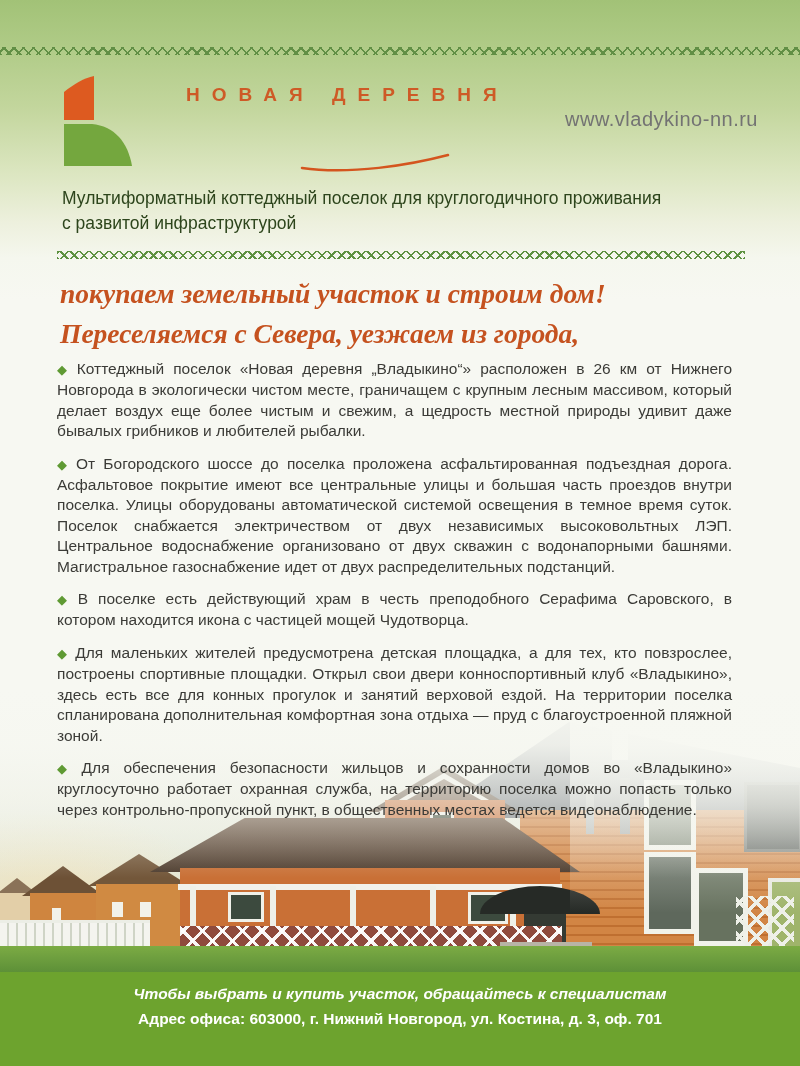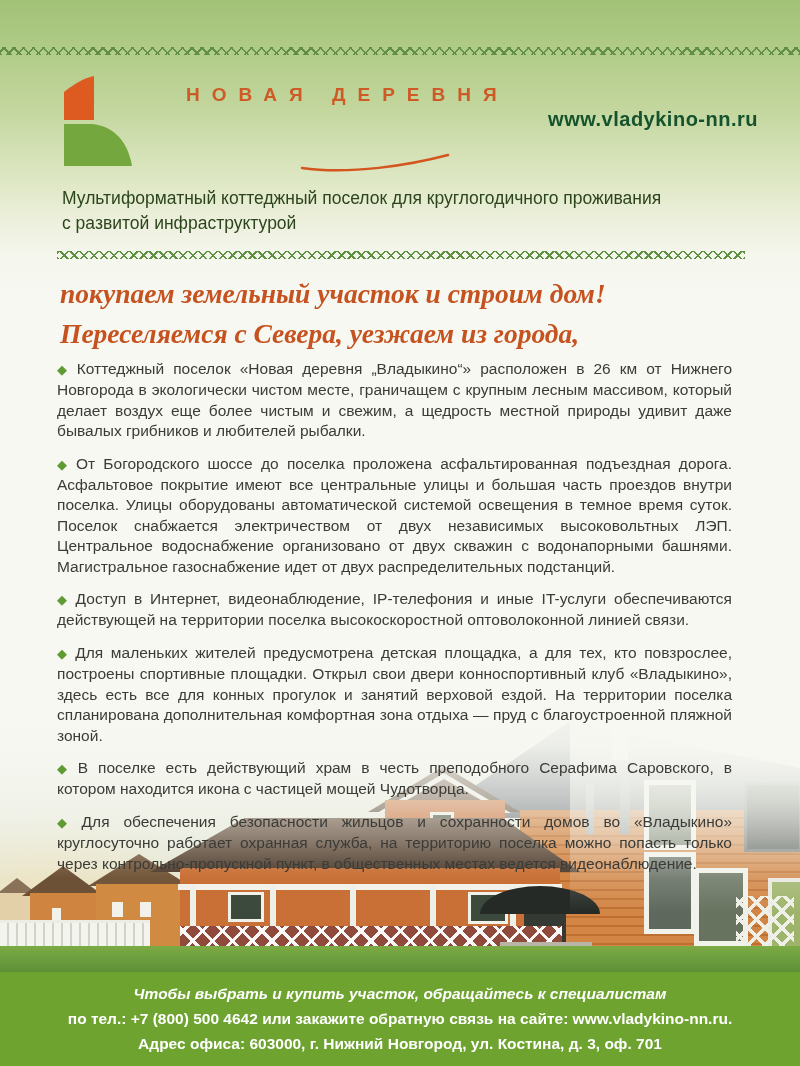--- a/index.html
+++ b/index.html
@@ -18,22 +18,22 @@
   .chain.mid{left:57px;width:688px;top:251px;
     background-image:
       repeating-linear-gradient(45deg,#5d9140 0 1.6px,transparent 1.6px 7px),
       repeating-linear-gradient(-45deg,#5d9140 0 1.6px,transparent 1.6px 7px);}
   .logo{position:absolute;left:56px;top:74px;}
   .brand-top{position:absolute;left:186px;top:84px;font-size:19px;font-weight:700;
     letter-spacing:12px;color:#ce5a26;white-space:nowrap;}
   .brand-main{position:absolute;left:180px;top:99px;font-size:54px;font-weight:400;
     letter-spacing:2px;color:#d4551e;line-height:1;white-space:nowrap;}
   .swoosh{position:absolute;left:300px;top:152px;}
-  .website{position:absolute;right:42px;top:108px;font-size:20px;font-weight:700;
-    color:#14532d;letter-spacing:0.5px;}
+  .website{position:absolute;right:42px;top:108px;font-size:20px;font-weight:400;
+    color:#737373;letter-spacing:0.5px;}
   .subtitle{position:absolute;left:62px;top:186px;font-size:17.5px;font-weight:400;
     color:#2d451c;line-height:1.4;}
   .headline{position:absolute;left:60px;top:274px;
     font-family:"Liberation Serif",serif;font-style:italic;font-weight:700;
     font-size:27.5px;color:#c5521f;line-height:1.44;}
   .body-copy{position:absolute;left:57px;top:359px;width:690px;z-index:5;
     font-size:15.5px;line-height:20.4px;color:#3b3b37;text-align:justify;}
   .body-copy p{margin:0 15px 12px 0;}
   .diamond{color:#5f9a33;font-size:13px;padding-right:5px;}
   
@@ -136,23 +136,22 @@
   <div class="chain mid"></div>
 
   <div class="headline">
     <div>покупаем земельный участок и строим дом!</div>
     <div>Переселяемся с Севера, уезжаем из города,</div>
   </div>
 
   <div class="body-copy">
     <p><span class="diamond">◆</span><span>Коттеджный поселок «Новая деревня „Владыкино“» расположен в 26 км от Нижнего Новгорода в экологически чистом месте, граничащем с крупным лесным массивом, который делает воздух еще более чистым и свежим, а щедрость местной природы удивит даже бывалых грибников и любителей рыбалки.</span></p>
     <p><span class="diamond">◆</span><span>От Богородского шоссе до поселка проложена асфальтированная подъездная дорога. Асфальтовое покрытие имеют все центральные улицы и большая часть проездов внутри поселка. Улицы оборудованы автоматической системой освещения в темное время суток. Поселок снабжается электричеством от двух независимых высоковольтных ЛЭП. Центральное водоснабжение организовано от двух скважин с водонапорными башнями. Магистральное газоснабжение идет от двух распределительных подстанций.</span></p>
-    <p><span class="diamond">◆</span><span>Доступ в Интернет, видеонаблюдение, IP-телефония и иные IT-услуги обеспечиваются действующей на территории поселка высокоскоростной оптоволоконной линией связи.</span></p>
+    <p><span class="diamond">◆</span><span>В поселке есть действующий храм в честь преподобного Серафима Саровского, в котором находится икона с частицей мощей Чудотворца.</span></p>
     <p><span class="diamond">◆</span><span>Для маленьких жителей предусмотрена детская площадка, а для тех, кто повзрослее, построены спортивные площадки. Открыл свои двери конноспортивный клуб «Владыкино», здесь есть все для конных прогулок и занятий верховой ездой. На территории поселка спланирована дополнительная комфортная зона отдыха — пруд с благоустроенной пляжной зоной.</span></p>
-    <p><span class="diamond">◆</span><span>В поселке есть действующий храм в честь преподобного Серафима Саровского, в котором находится икона с частицей мощей Чудотворца.</span></p>
     <p><span class="diamond">◆</span><span>Для обеспечения безопасности жильцов и сохранности домов во «Владыкино» круглосуточно работает охранная служба, на территорию поселка можно попасть только через контрольно-пропускной пункт, в общественных местах ведется видеонаблюдение.</span></p>
   </div>
 
   <div class="photo">
     <div class="sky"></div>
     <div class="glow"></div>
     <div class="h-far-roof roof-tri"></div>
     <div class="h-far"></div>
     <div class="hA-roof roof-tri"></div>
     <div class="hA"></div>
@@ -192,16 +191,15 @@
     <div class="rail"></div>
     <div class="steps"></div>
     <div class="fence"></div>
     <div class="grass"></div>
     <div class="haze-top"></div>
     <div class="haze-right"></div>
   </div>
 
   <div class="footer">
     <div class="f1">Чтобы выбрать и купить участок, обращайтесь к специалистам</div>
-    <div class="f2">по тел.: +7 (800) 500 4642 или закажите обратную связь на сайте: www.vladykino-nn.ru.</div>
     <div class="f3">Адрес офиса: 603000, г. Нижний Новгород, ул. Костина, д. 3, оф. 701</div>
   </div>
 </div>
 
 </body></html>

